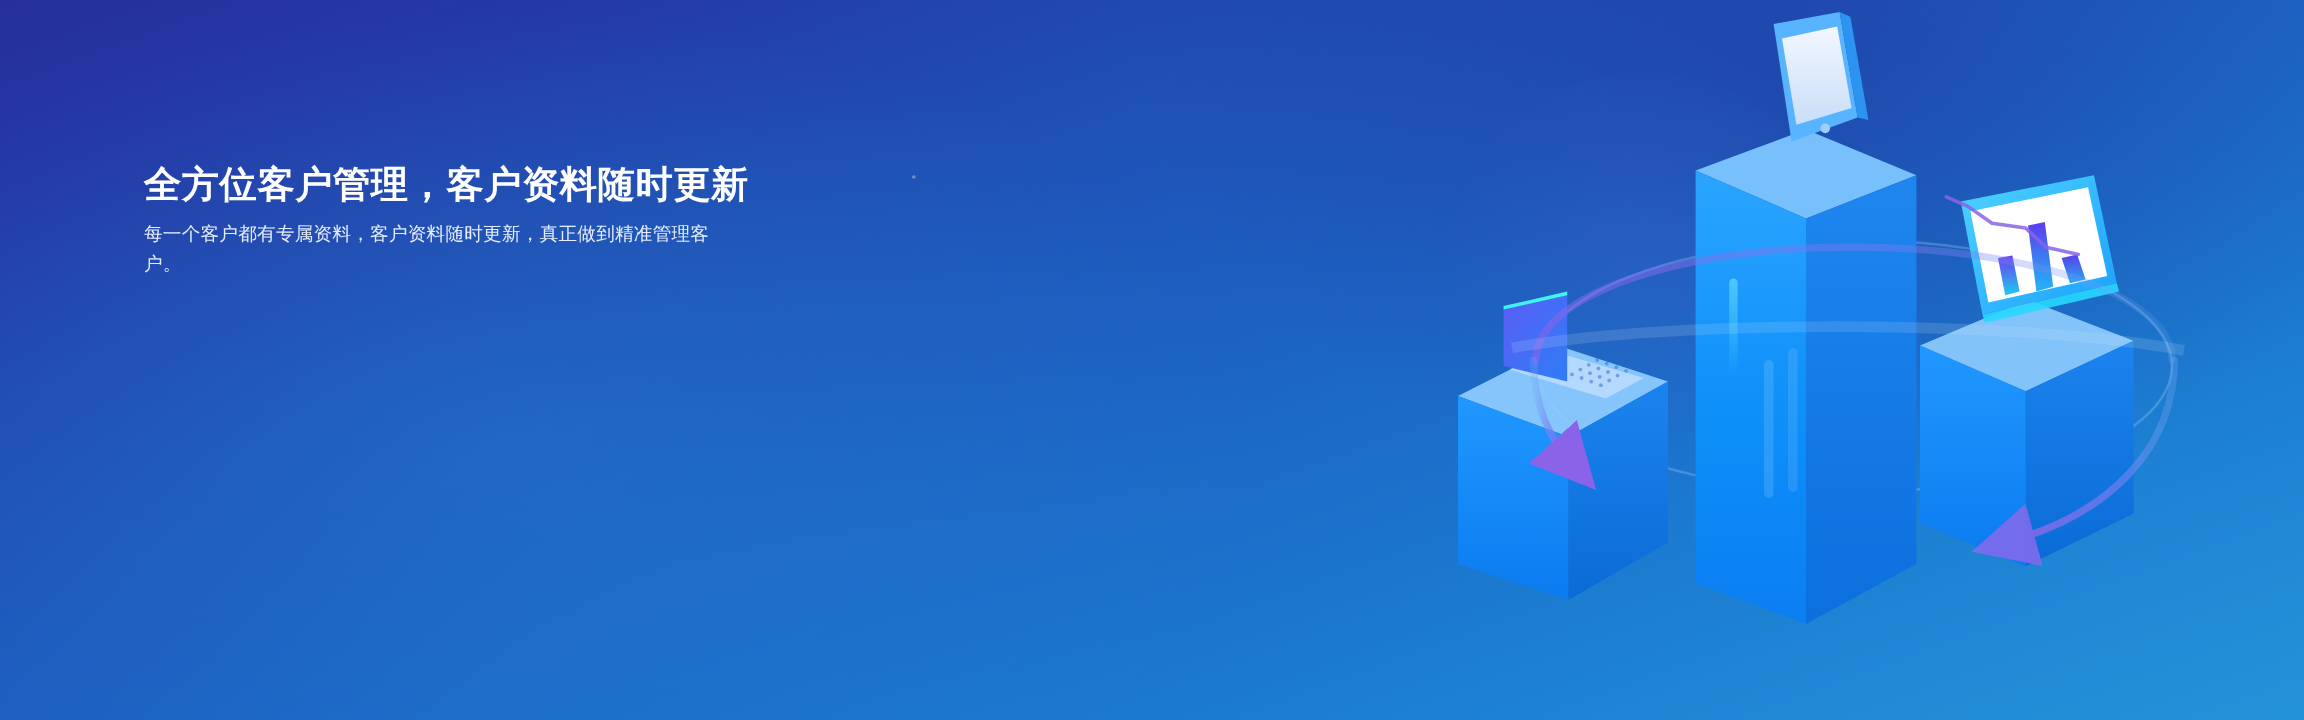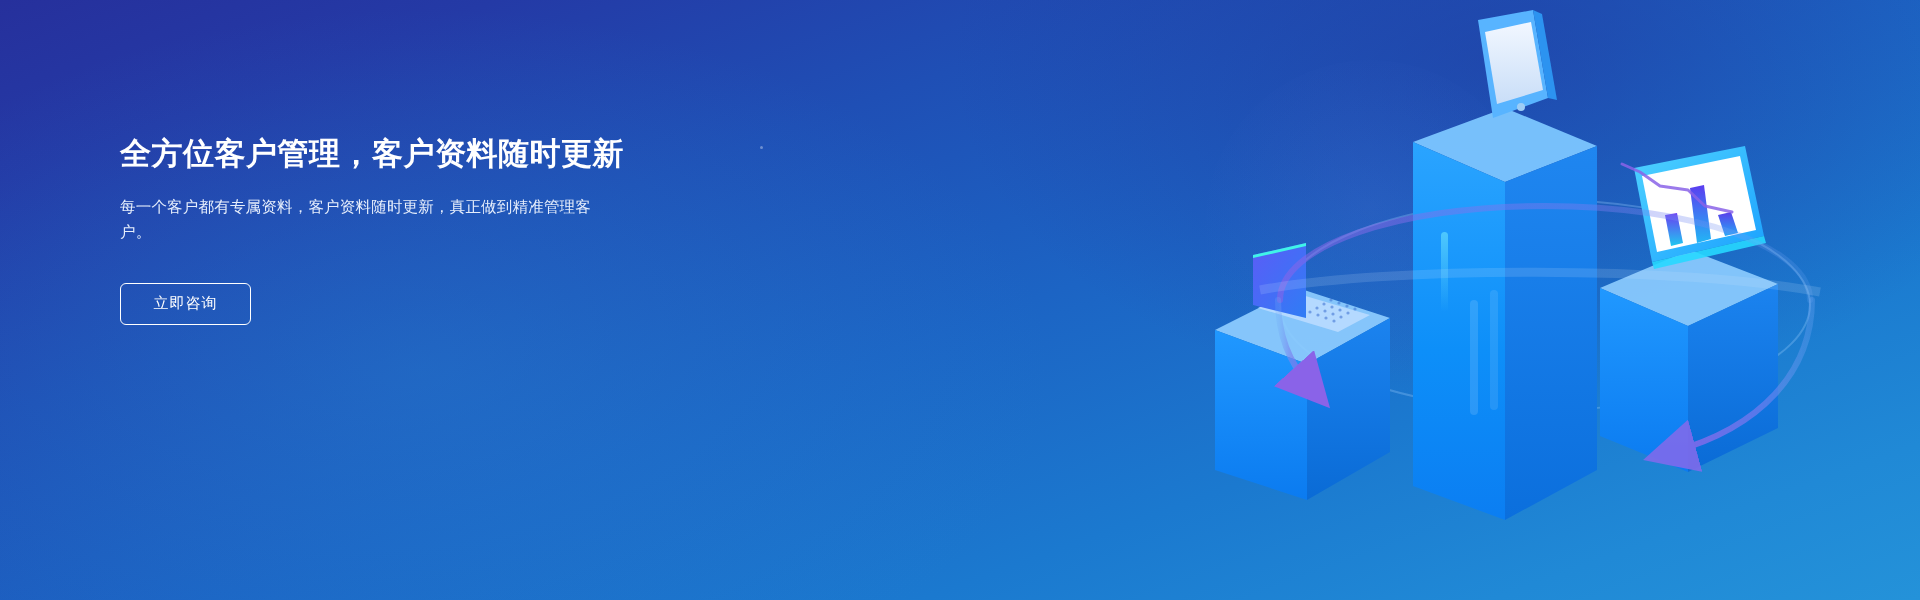--- a/index.html
+++ b/index.html
@@ -55,21 +55,21 @@
   }
   .headline{
     color:#ffffff;
     font-size:31px;
     font-weight:bold;
     letter-spacing:.5px;
     line-height:1.25;
     white-space:nowrap;
   }
   .subcopy{
-    margin-top:20px;
+    margin-top:9px;
     color:#e6eefc;
     font-size:15.5px;
     line-height:1.65;
     max-width:485px;
     letter-spacing:.2px;
   }
   .cta{
     display:inline-flex;
     align-items:center;
     justify-content:center;
@@ -101,21 +101,20 @@
 
   <div class="bg-sheen"></div>
   <div class="bg-circle"></div>
   <div class="bg-speck"></div>
 
   <div class="copy">
     <h1 class="headline">全方位客户管理，客户资料随时更新</h1>
 
     <p class="subcopy">每一个客户都有专属资料，客户资料随时更新，真正做到精准管理客户。</p>
 
-    <button class="cta">立即咨询</button>
   </div>
 
   <div class="art">
     <svg viewBox="0 0 760 600" xmlns="http://www.w3.org/2000/svg" aria-hidden="true">
       <defs>
 
         <linearGradient id="pFrontC" x1="0" y1="0" x2="0" y2="1">
           <stop offset="0%" stop-color="#2aa4ff"></stop>
           <stop offset="55%" stop-color="#0d8ff9"></stop>
           <stop offset="100%" stop-color="#0b7ef2"></stop>

